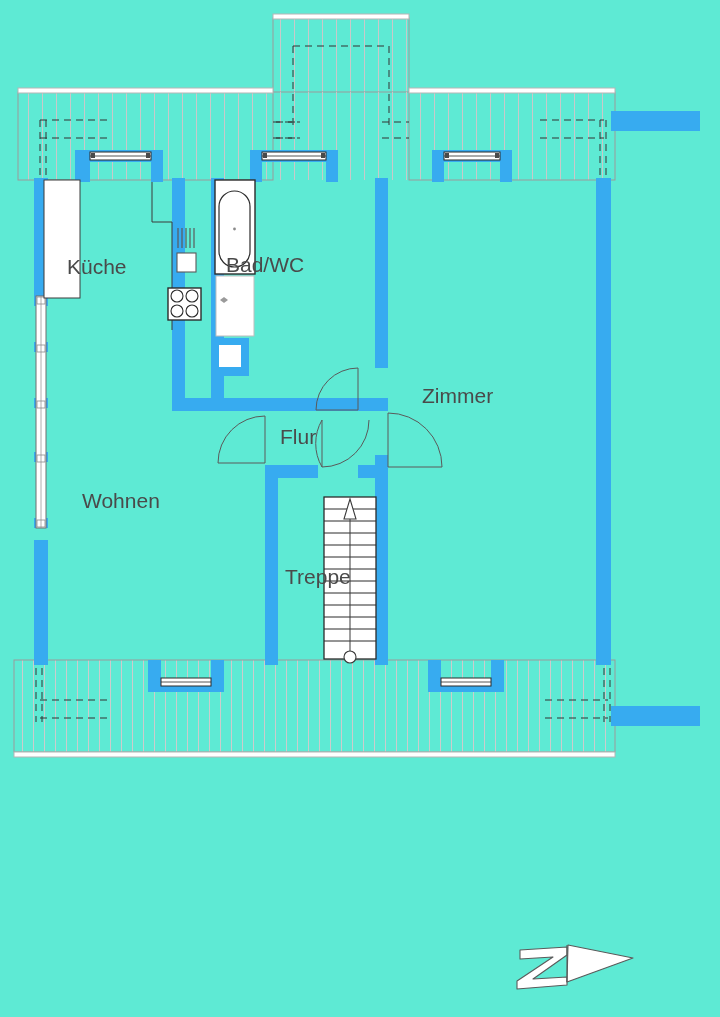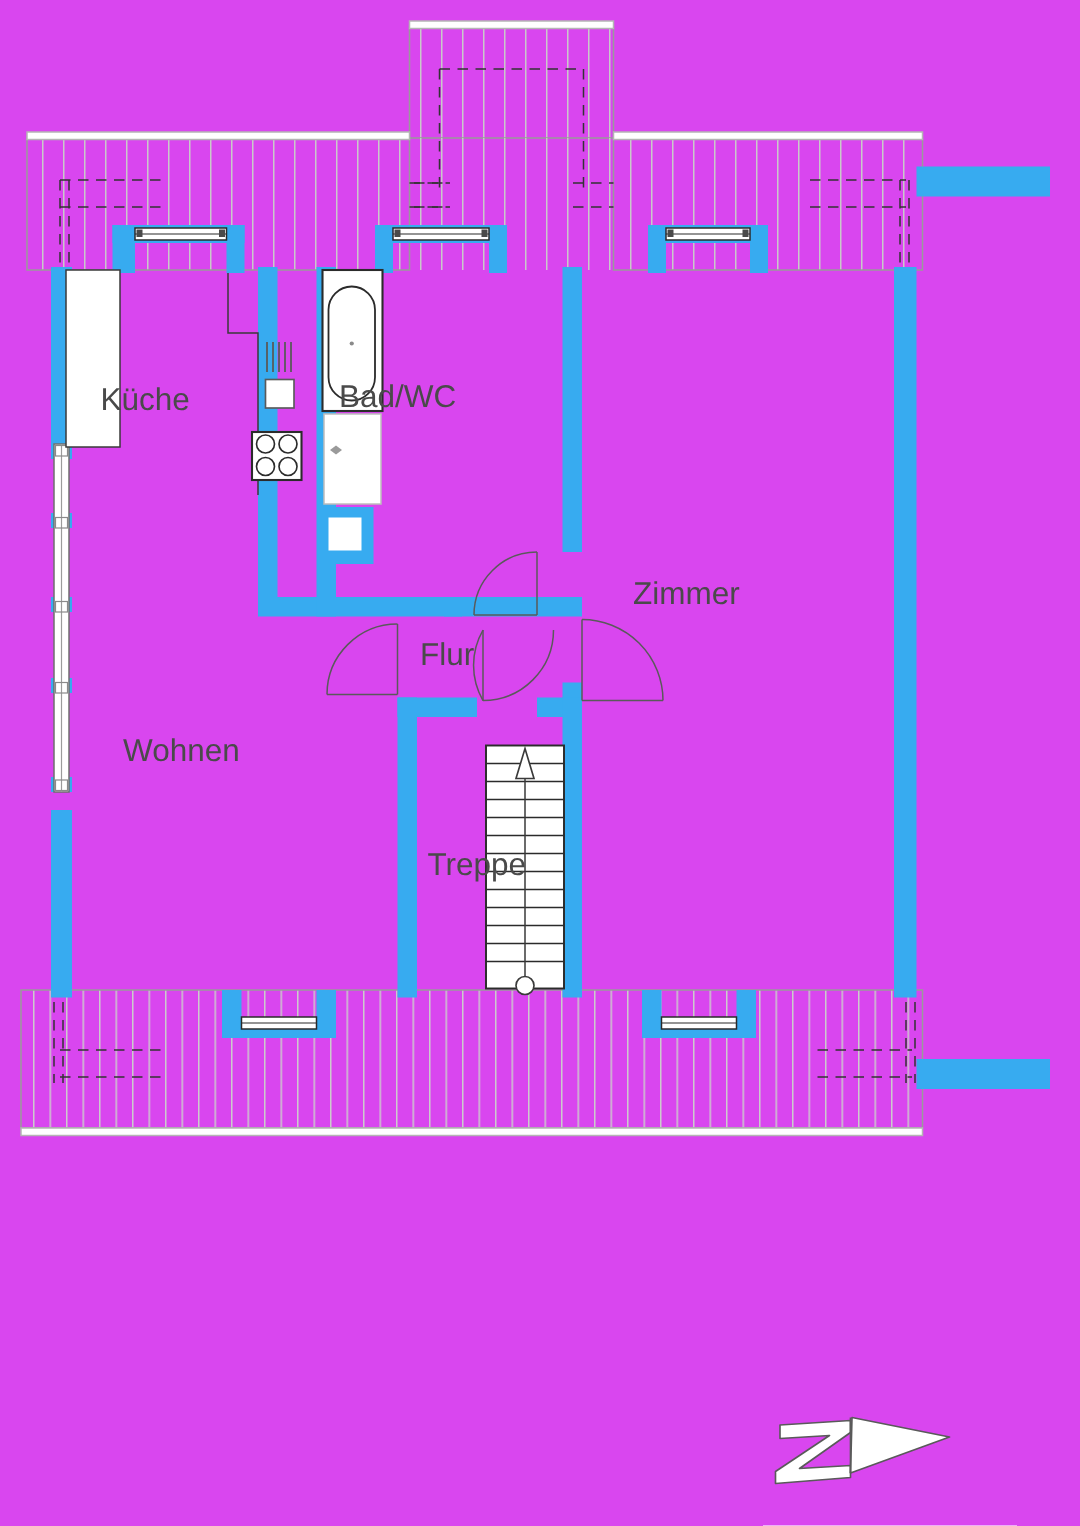--- a/index.html
+++ b/index.html
@@ -1,18 +1,18 @@
 <!DOCTYPE html>
 <html><head>
 <meta charset="utf-8">
 <style>
   html,body{margin:0;padding:0;background:#ffffff;}
   body{width:720px;height:1017px;overflow:hidden;
        font-family:"Liberation Sans","DejaVu Sans",sans-serif;}
-  #plan-root{position:relative;width:720px;height:1017px;background:#d946ef;}
+  #plan-root{position:relative;width:720px;height:1017px;background:#5eead4;}
   svg#floorplan{display:block;width:720px;height:1017px;}
   .room-label{font-family:"Liberation Sans","DejaVu Sans",sans-serif;
               font-size:21px;fill:#4a4a4a;dominant-baseline:middle;}
   .hidden-dash{stroke:#333;stroke-width:1;fill:none;stroke-dasharray:7 5;}
   .thin{stroke:#3a3a3a;stroke-width:1;fill:none;}
   .thin-fill{stroke:#3a3a3a;stroke-width:1;fill:#ffffff;}
   .arc{stroke:#5a5a5a;stroke-width:1;fill:none;}
   .outline{stroke:#9a9a9a;stroke-width:1;fill:none;}
 </style>
 </head>

